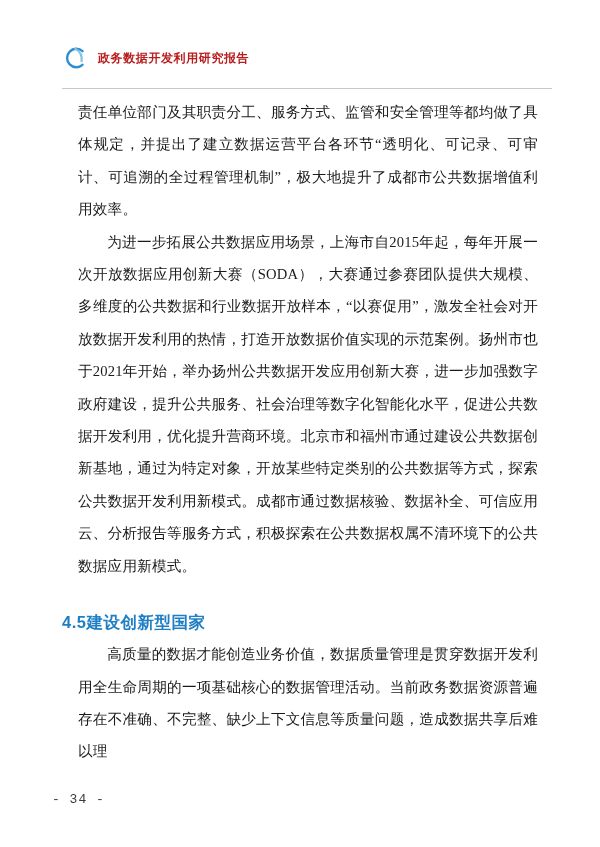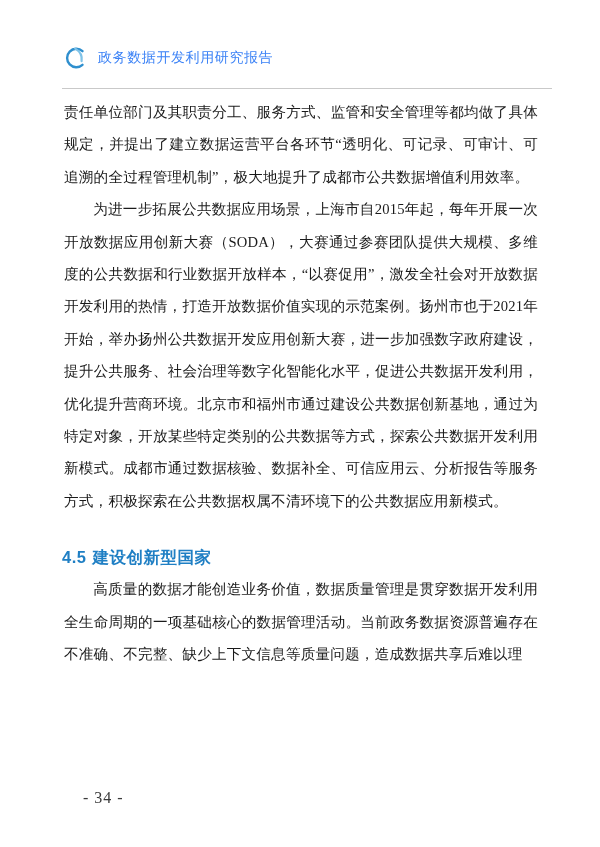--- a/index.html
+++ b/index.html
@@ -36,43 +36,43 @@
     height: 26px;
     flex: 0 0 auto;
     margin-right: 10px;
     position: relative;
   }
   .logo-mark svg {
     display: block;
   }
   .header-title {
     font-family: "Liberation Serif", serif;
-    font-size: 14px;
-    font-weight: normal;
-    color: #3b82f6;
+    font-size: 12px;
+    font-weight: bold;
+    color: #b91c1c;
     letter-spacing: 0.6px;
     white-space: nowrap;
   }
   .header-rule {
     position: absolute;
     left: 62px;
     right: 48px;
     top: 88px;
     height: 1px;
     background: #c9c9c9;
   }
   
   .content {
     position: absolute;
     top: 96px;
     left: 62px;
     width: 476px;
   }
   p.para {
-    margin: 0 0 0 2px;
+    margin: 0 0 0 16px;
     font-family: "Liberation Serif", serif;
     font-size: 14.6px;
     line-height: 32.4px;
     color: #1a1a1a;
     text-align: justify;
     text-justify: inter-ideograph;
     letter-spacing: 0.2px;
   }
   p.indent {
     text-indent: 2em;
@@ -80,31 +80,29 @@
   
   .section-heading {
     margin: 30px 0 4px 0;
     font-family: "Liberation Sans", sans-serif;
     font-size: 16.5px;
     font-weight: bold;
     color: #1f7fc4;
     letter-spacing: 0.5px;
   }
   .section-heading .num {
-    margin-right: 6px;
   }
   .footer-left {
     position: absolute;
     left: 52px;
     bottom: 40px;
-    font-family: Liberation Serif, serif;
-    font-size: 16px;
+    font-family: Liberation Mono, monospace;
+    font-size: 13px;
     color: #3a3a3a;
     letter-spacing: 1px;
-    margin-left: 31px;
   }
 </style>
 </head>
 <body>
 
 <div class="page">
 
   <div class="header">
     <div class="logo-mark">
       <svg width="26" height="26" viewBox="0 0 26 26" aria-hidden="true">

